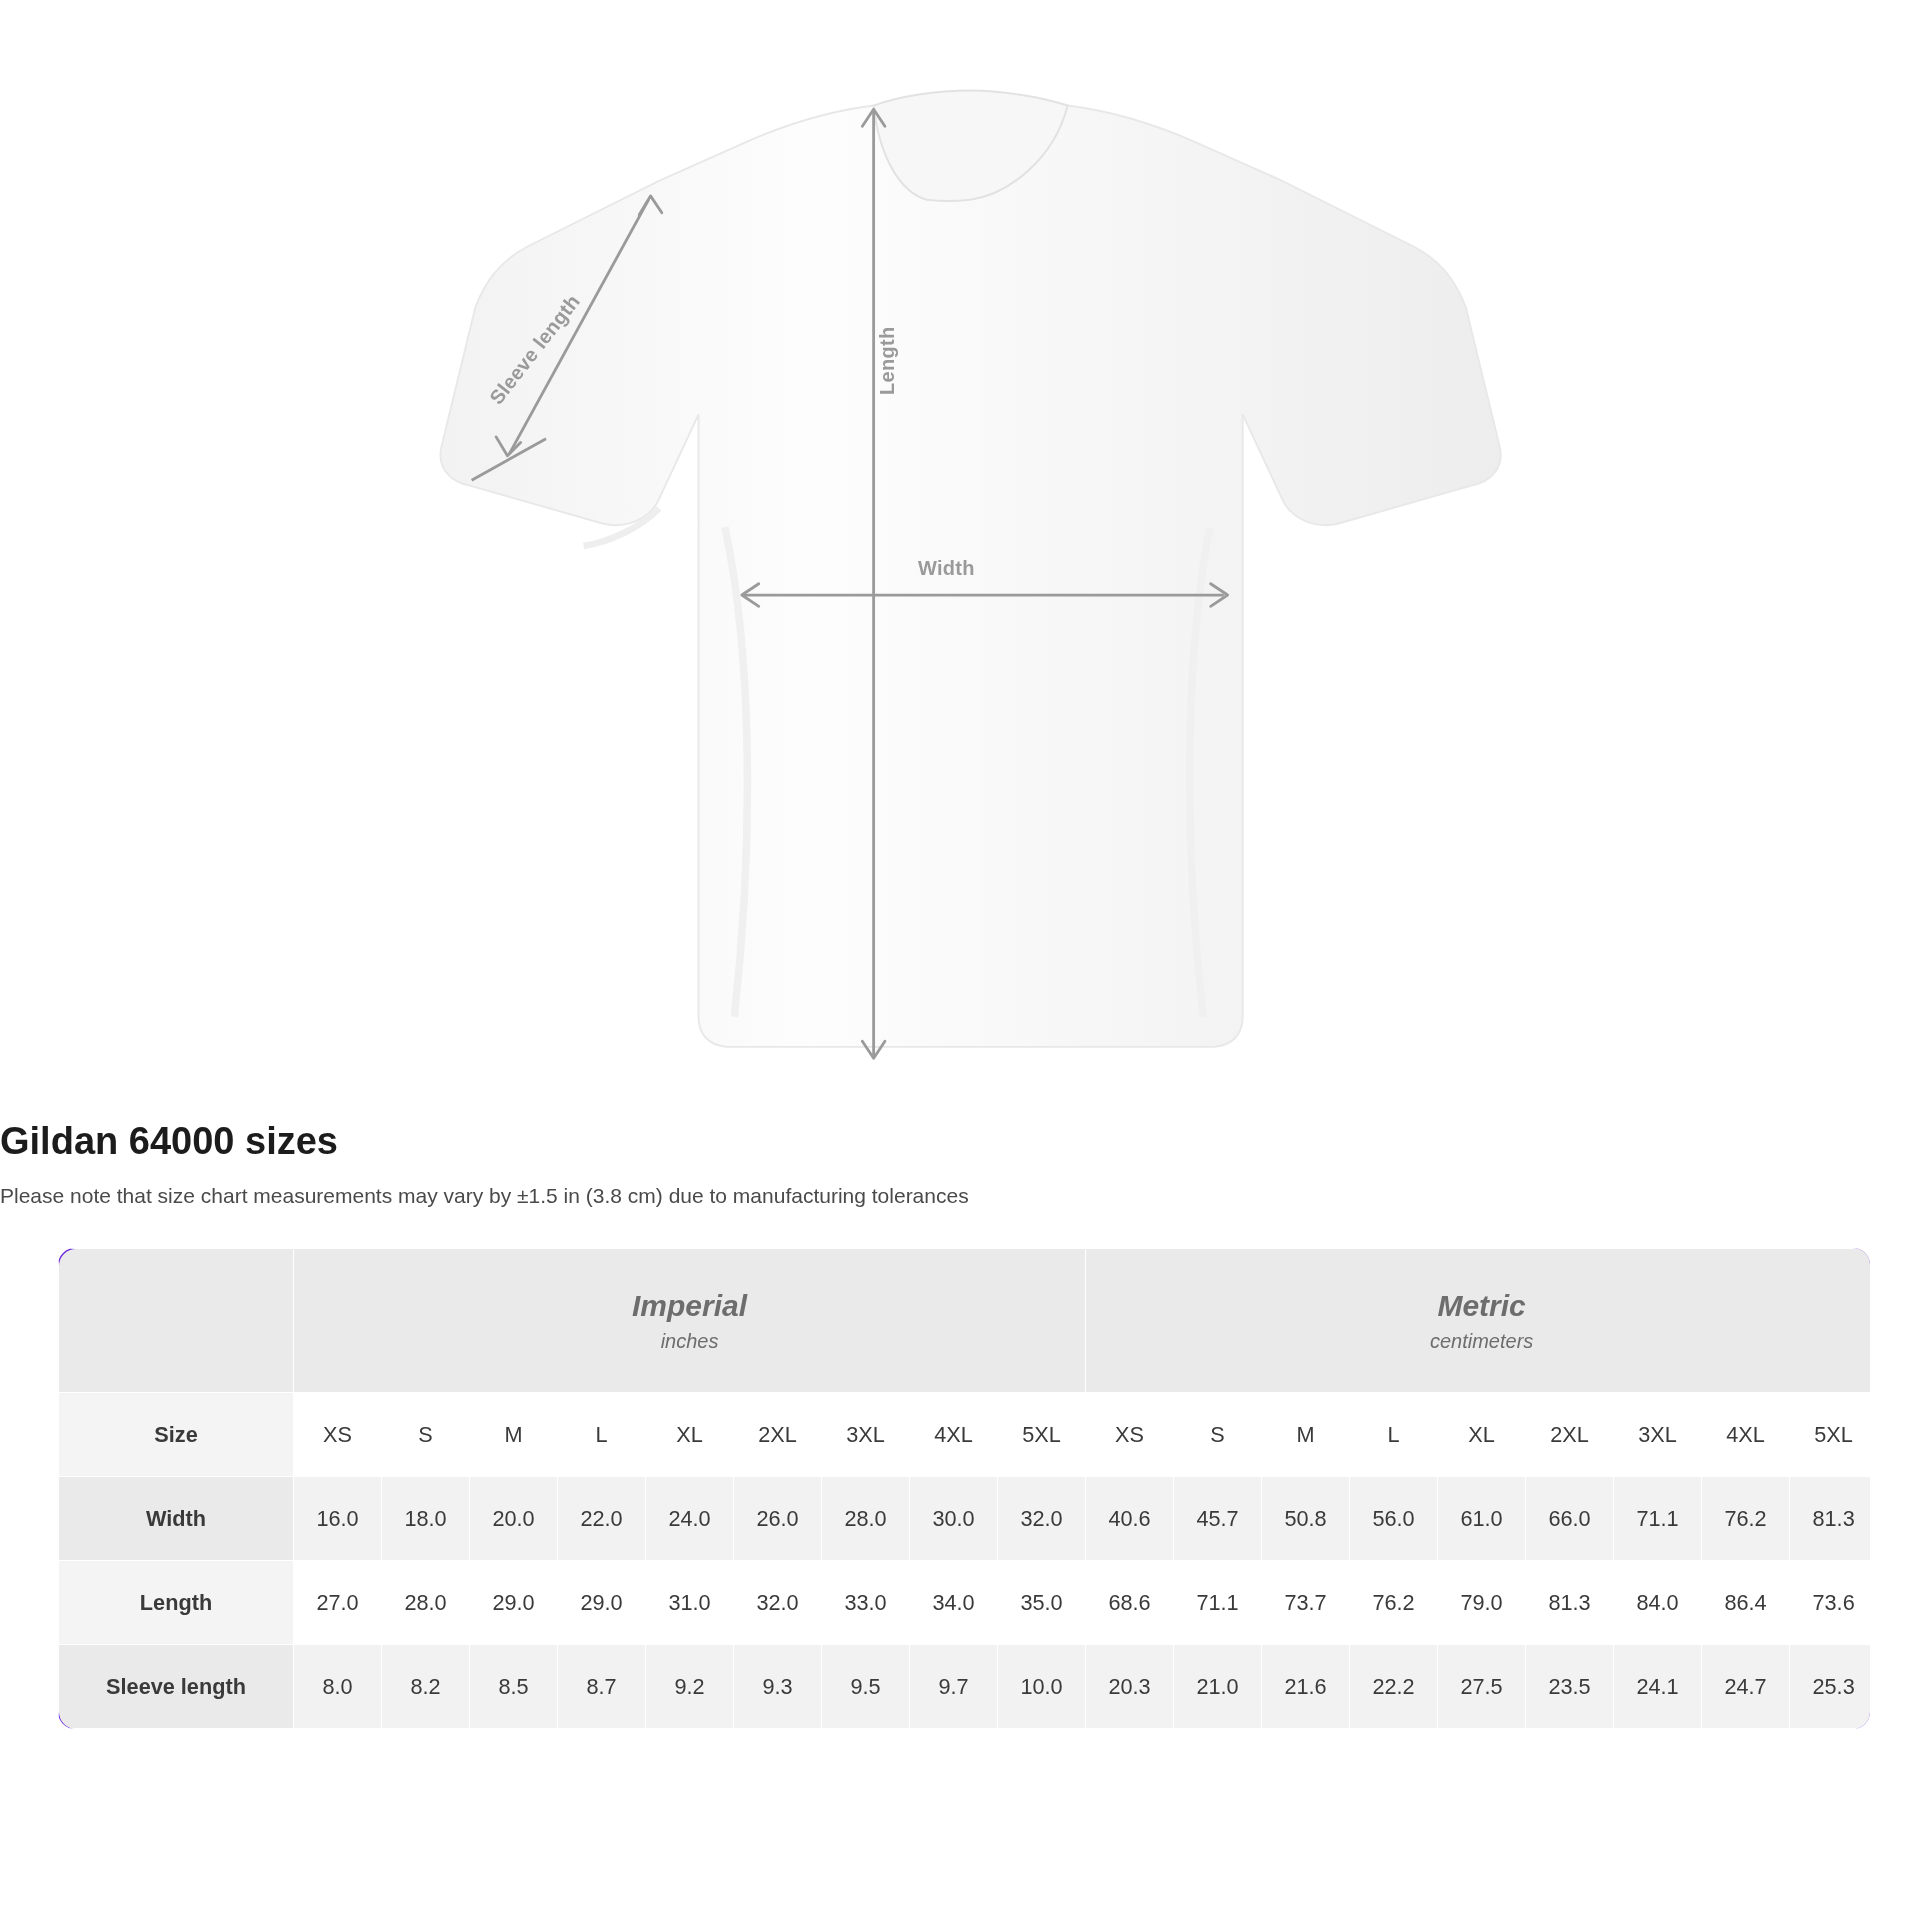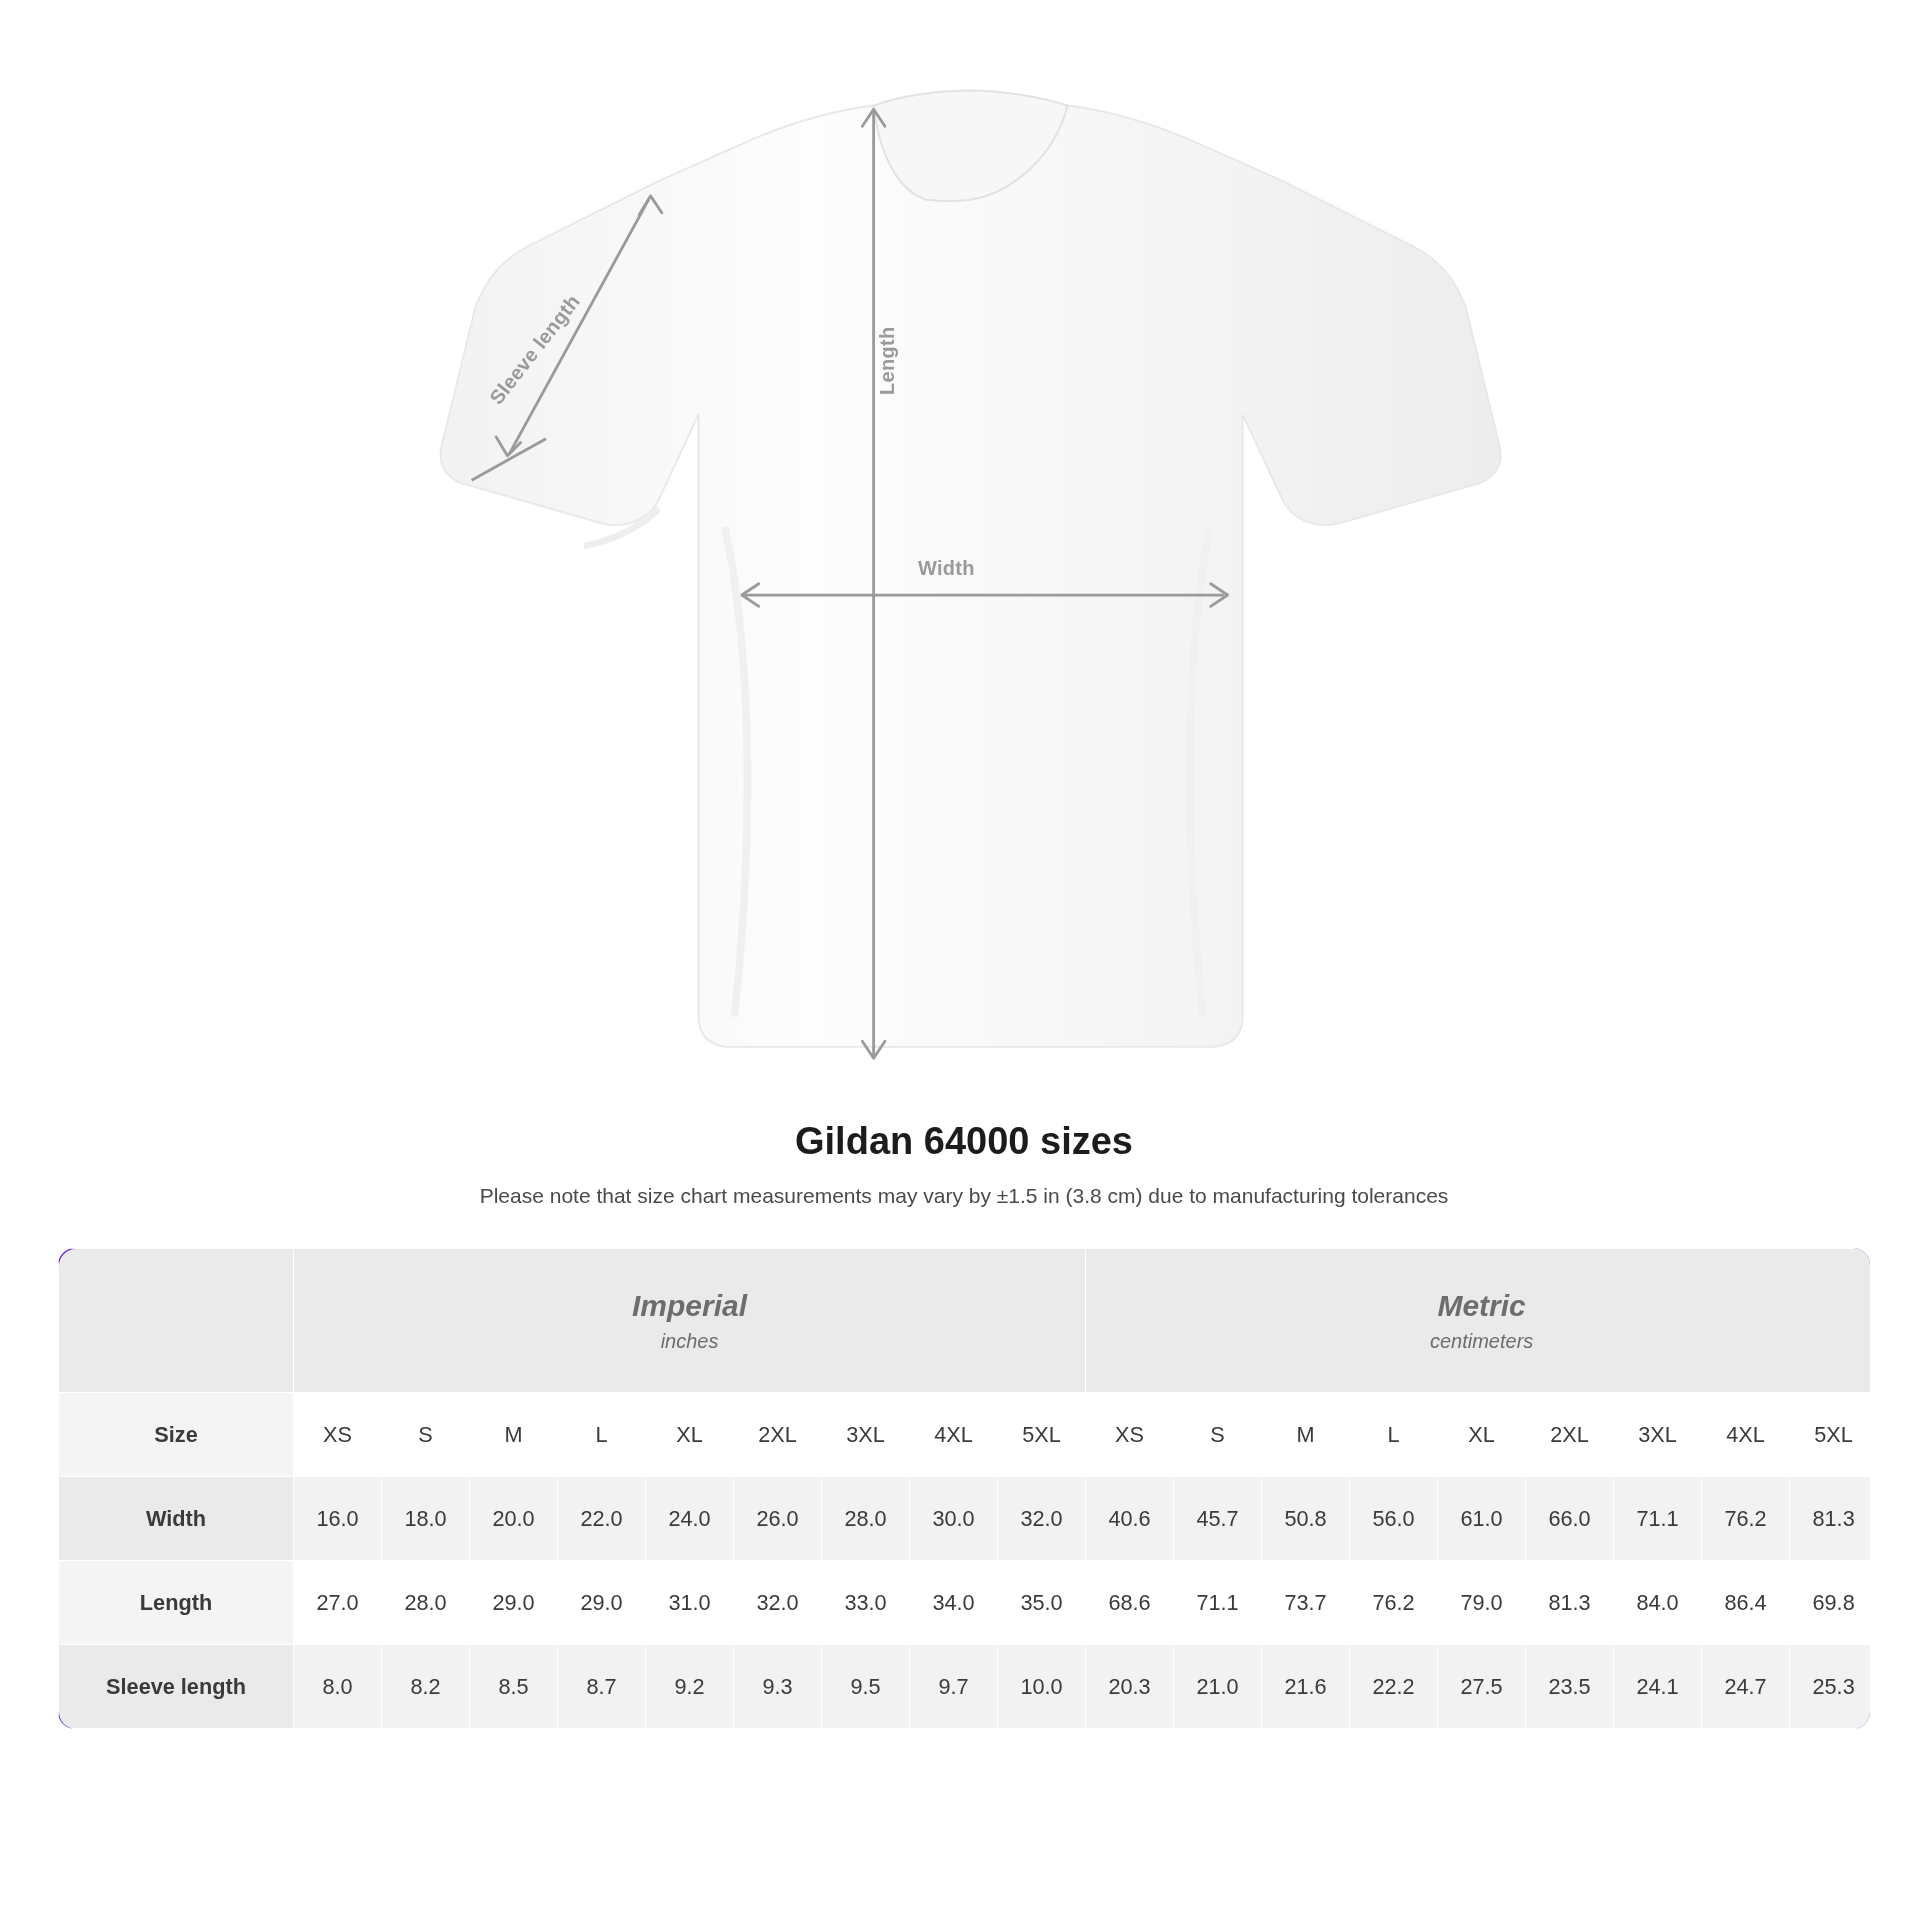--- a/index.html
+++ b/index.html
@@ -51,21 +51,21 @@
   }
   .label-sleeve {
     left: 485px;
     top: 395px;
     transform: rotate(-52deg);
     transform-origin: left top;
   }
 
   
   .title-block {
-    text-align: center;
+    text-align: left;
     margin-top: 9.4px;
   }
   .chart-title {
     font-size: 38px;
     font-weight: bold;
     color: #1c1c1c;
     letter-spacing: 0px;
   }
   .chart-note {
     font-size: 21px;
@@ -304,21 +304,21 @@
           <td>34.0</td>
           <td>35.0</td>
           <td>68.6</td>
           <td>71.1</td>
           <td>73.7</td>
           <td>76.2</td>
           <td>79.0</td>
           <td>81.3</td>
           <td>84.0</td>
           <td>86.4</td>
-          <td>69.8</td>
+          <td>73.6</td>
         </tr>
 
         <tr class="band-grey">
           <td class="row-head">Sleeve length</td>
           <td>8.0</td>
           <td>8.2</td>
           <td>8.5</td>
           <td>8.7</td>
           <td>9.2</td>
           <td>9.3</td>

